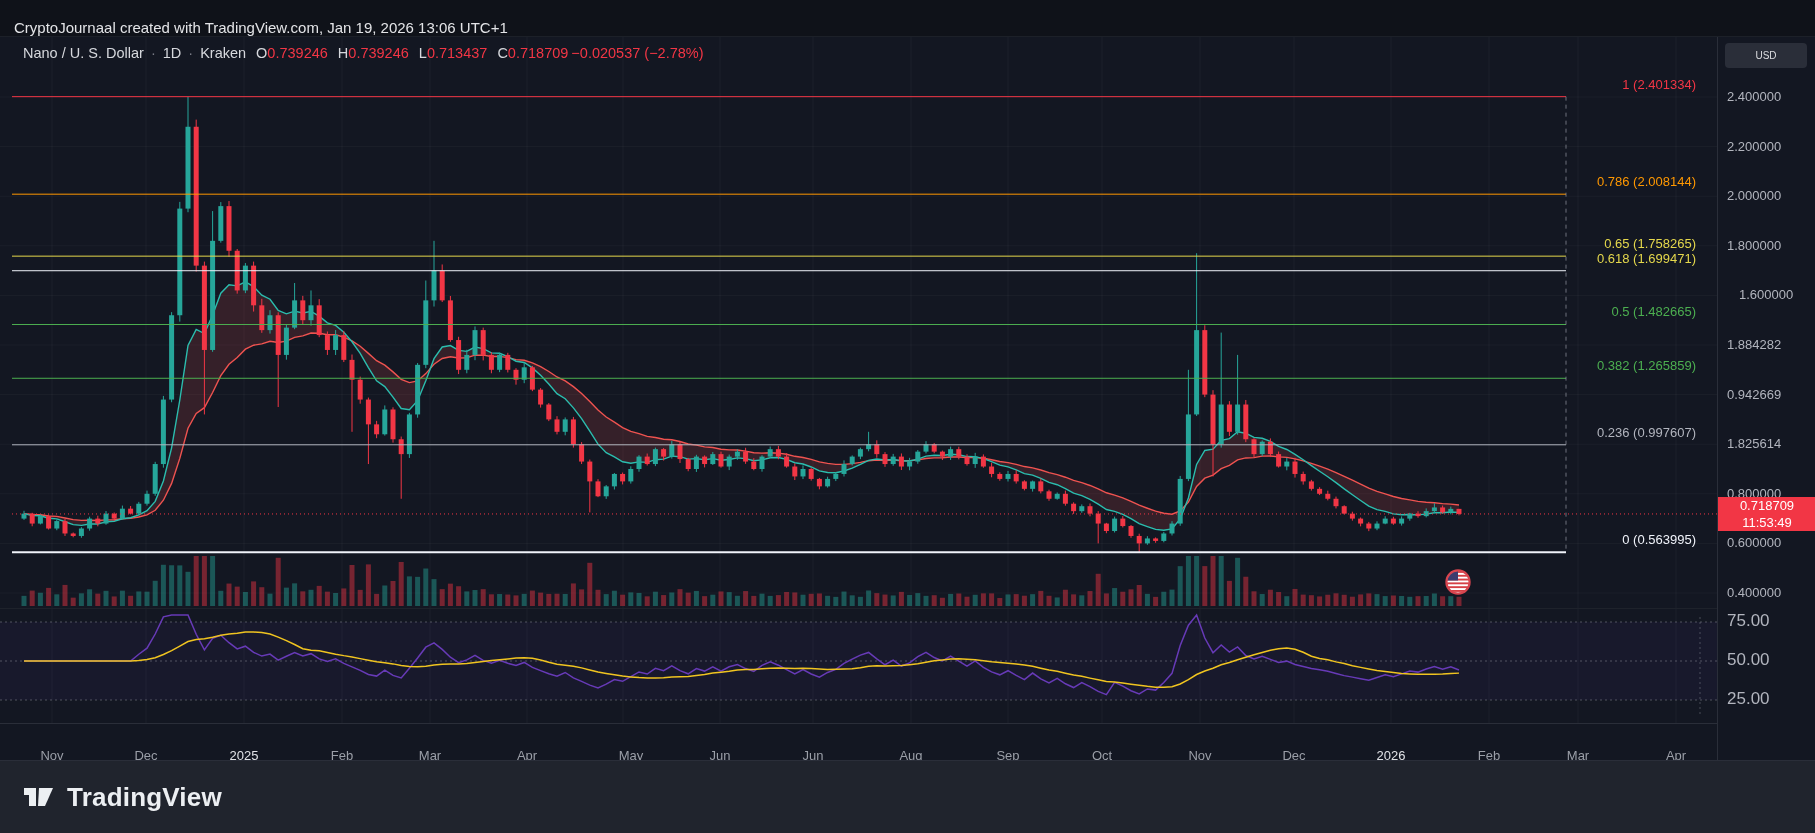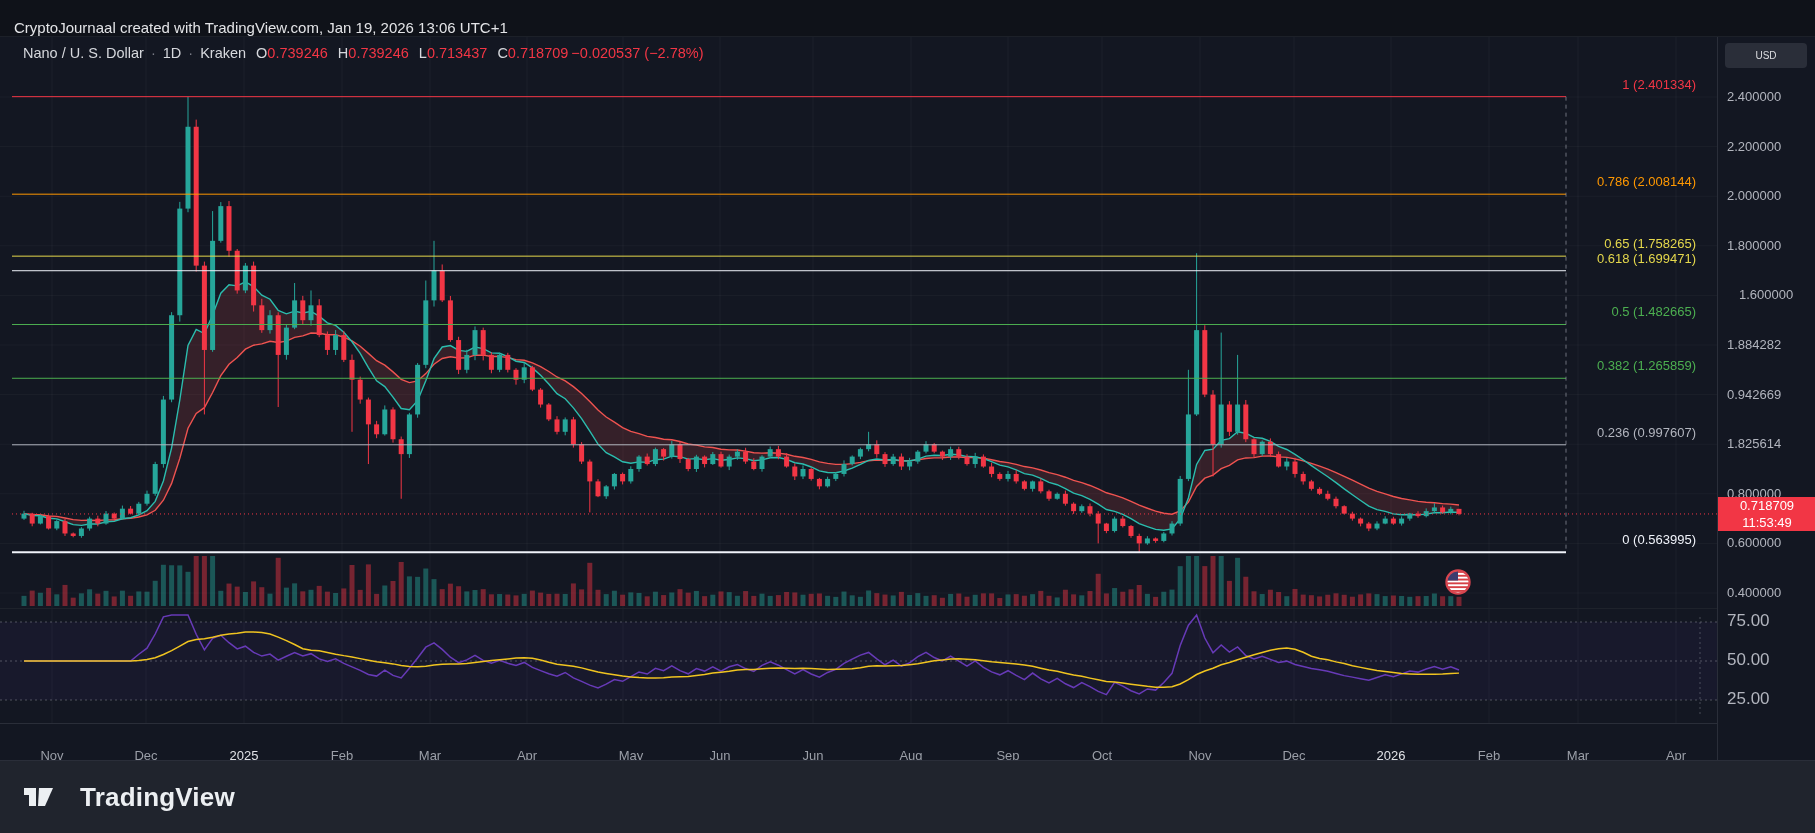--- a/index.html
+++ b/index.html
@@ -23,21 +23,21 @@
   .price-scale{position:absolute;left:1717px;top:37px;width:98px;height:723px;background:#131722;
     border-left:1px solid #2a2e39;box-sizing:border-box;}
   .usd-btn{position:absolute;top:6px;left:7px;width:82px;height:25px;background:#2a2e39;border-radius:4px;
     color:#dcdde0;font-size:10px;display:flex;align-items:center;justify-content:center;cursor:pointer;}
   .ptick{position:absolute;left:9px;font-size:13px;color:#b2b5be;height:16px;line-height:16px;}
   .rtick{position:absolute;left:9px;font-size:17px;color:#b2b5be;height:16px;line-height:16px;}
   .last-badge{position:absolute;left:0;top:460px;width:98px;height:34px;background:#f23645;color:#fff;
     font-size:13px;text-align:center;line-height:17px;z-index:4;}
   .flag{position:absolute;left:1445px;top:532px;width:26px;height:26px;z-index:5;cursor:pointer;}
   .bottom-bar{position:absolute;left:0;top:760px;width:1815px;height:73px;background:#20242d;
-    border-top:1px solid #2a2e39;box-sizing:border-box;display:flex;align-items:center;padding-left:22px;gap:24px;}
+    border-top:1px solid #2a2e39;box-sizing:border-box;display:flex;align-items:center;padding-left:22px;gap:11px;}
   .tv-word{color:#eceff2;font-size:26px;font-weight:bold;letter-spacing:0.2px;}
 </style>
 </head>
 <body>
 
 <div class="stage">
 
   <div class="topbar">
     <span>CryptoJournaal created with TradingView.com, Jan 19, 2026 13:06 UTC+1</span>
   </div>

